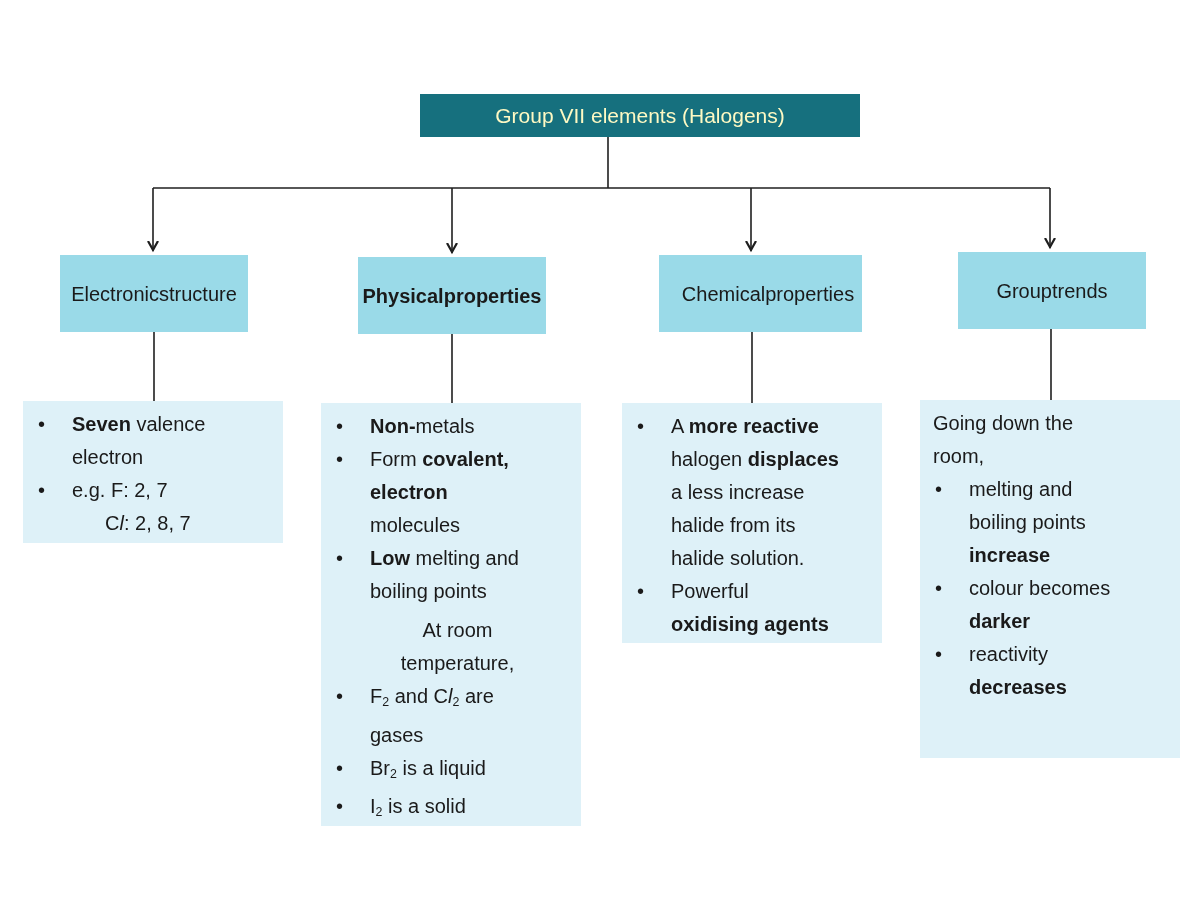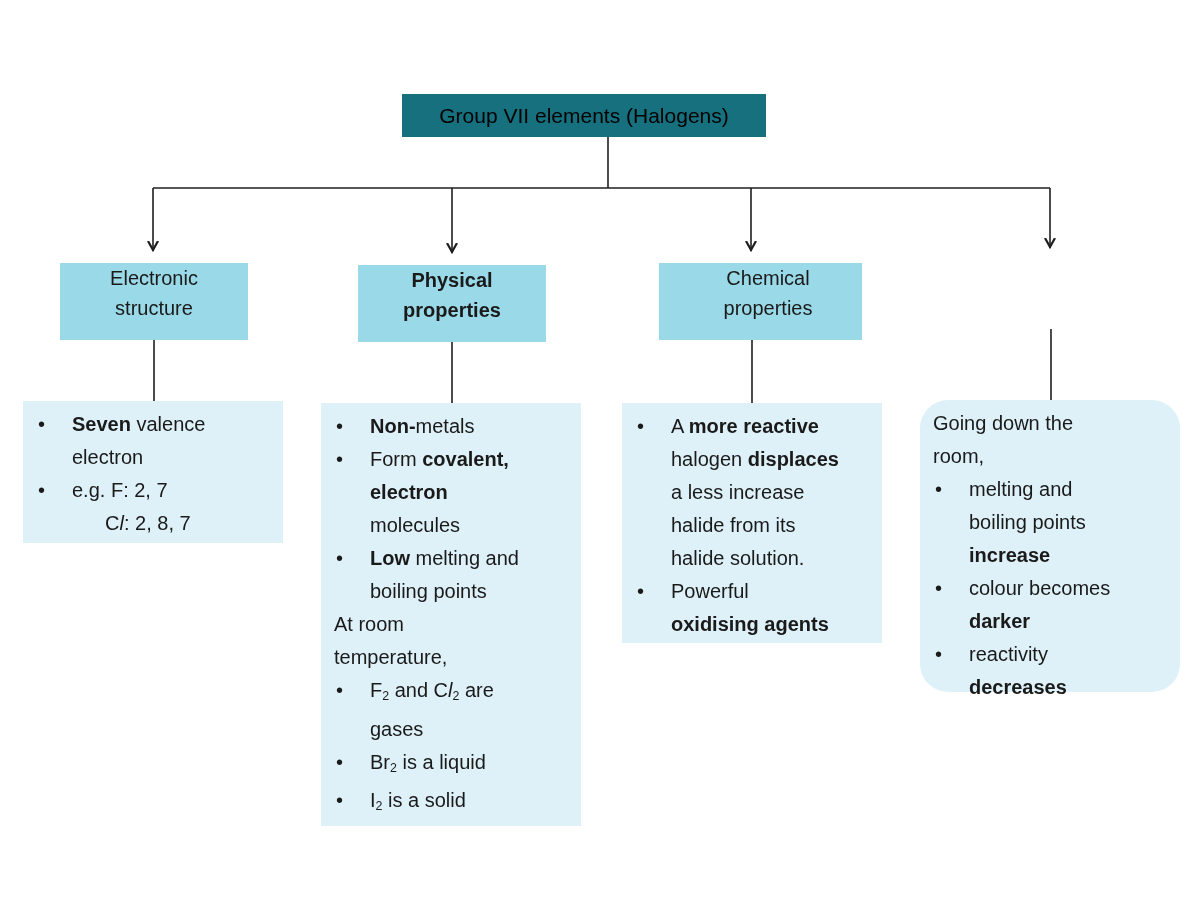--- a/index.html
+++ b/index.html
@@ -2,43 +2,43 @@
 <html style="--root-bg: #16707e; --cat-bg: #9adae8; --content-bg: #def1f8;"><head>
 <meta charset="utf-8">
 <style>
   html,body{margin:0;padding:0;background:#ffffff;}
   #stage{
     position:relative;width:1200px;height:900px;background:#ffffff;overflow:hidden;
     font-family:"Liberation Sans","DejaVu Sans",sans-serif;color:#1a1a1a;
   }
   #connectors{position:absolute;left:0;top:0;width:1200px;height:900px;}
   .root-box{
-    position:absolute;left:402px;top:94px;width:364px;height:43px;
-    background:var(--root-bg,#16707e);color:#000000;
+    position:absolute;left:420px;top:94px;width:440px;height:43px;
+    background:var(--root-bg,#16707e);color:#fef9c3;
     display:flex;align-items:center;justify-content:center;
     font-size:21px;
   }
   .cat-box{
     position:absolute;width:188px;height:77px;
     background:var(--cat-bg,#9adae8);
-    display:flex;flex-direction:column;align-items:center;
-    font-size:20px;line-height:30px;text-align:center;margin-top:8px;
+    display:flex;flex-direction:row;align-items:center;justify-content:center;
+    font-size:20px;line-height:30px;text-align:center;
   }
   .content-box{
     position:absolute;width:260px;
     background:var(--content-bg,#def1f8);
     font-size:20px;padding-top:7px;box-sizing:border-box;
   }
   .block{line-height:33px;}
   .para{padding-left:13px;}
   .cont{padding-left:82px;}
   .bullet{display:flex;padding-left:15px;}
   .dot{width:34px;flex:none;}
   .btext{flex:1;padding-right:21px;}
-  .gap{}
+  .gap{margin-top:6px;text-align:center;}
   .b{font-weight:bold;}
   .i{font-style:italic;}
   .sub{font-size:0.62em;vertical-align:-0.22em;}
 </style>
 </head>
 <body>
 
 <div id="stage">
 
   <svg id="connectors" viewBox="0 0 1200 900" xmlns="http://www.w3.org/2000/svg">
@@ -119,21 +119,25 @@
       <div class="block bullet">
         <span class="dot">•</span>
         <span class="btext"><span>A </span><span class="b">more reactive</span><br><span>halogen </span><span class="b">displaces</span><br><span>a less increase</span><br><span>halide from its</span><br><span>halide solution.</span></span>
       </div>
       <div class="block bullet">
         <span class="dot">•</span>
         <span class="btext"><span>Powerful</span><br><span class="b">oxidising agents</span></span>
       </div>
     </div>
 
-  <div class="content-box" style="left:920px;top:400px;height:292px;border-radius:28px;">
+  <div class="cat-box" style="left:958px;top:252px;">
+    <div>Group</div>
+    <div>trends</div>
+  </div>
+  <div class="content-box" style="left:920px;top:400px;height:358px;">
       <div class="block para"><span>Going down the</span><br><span>room,</span></div>
       <div class="block bullet">
         <span class="dot">•</span>
         <span class="btext"><span>melting and</span><br><span>boiling points</span><br><span class="b">increase</span></span>
       </div>
       <div class="block bullet">
         <span class="dot">•</span>
         <span class="btext"><span>colour becomes</span><br><span class="b">darker</span></span>
       </div>
       <div class="block bullet">

